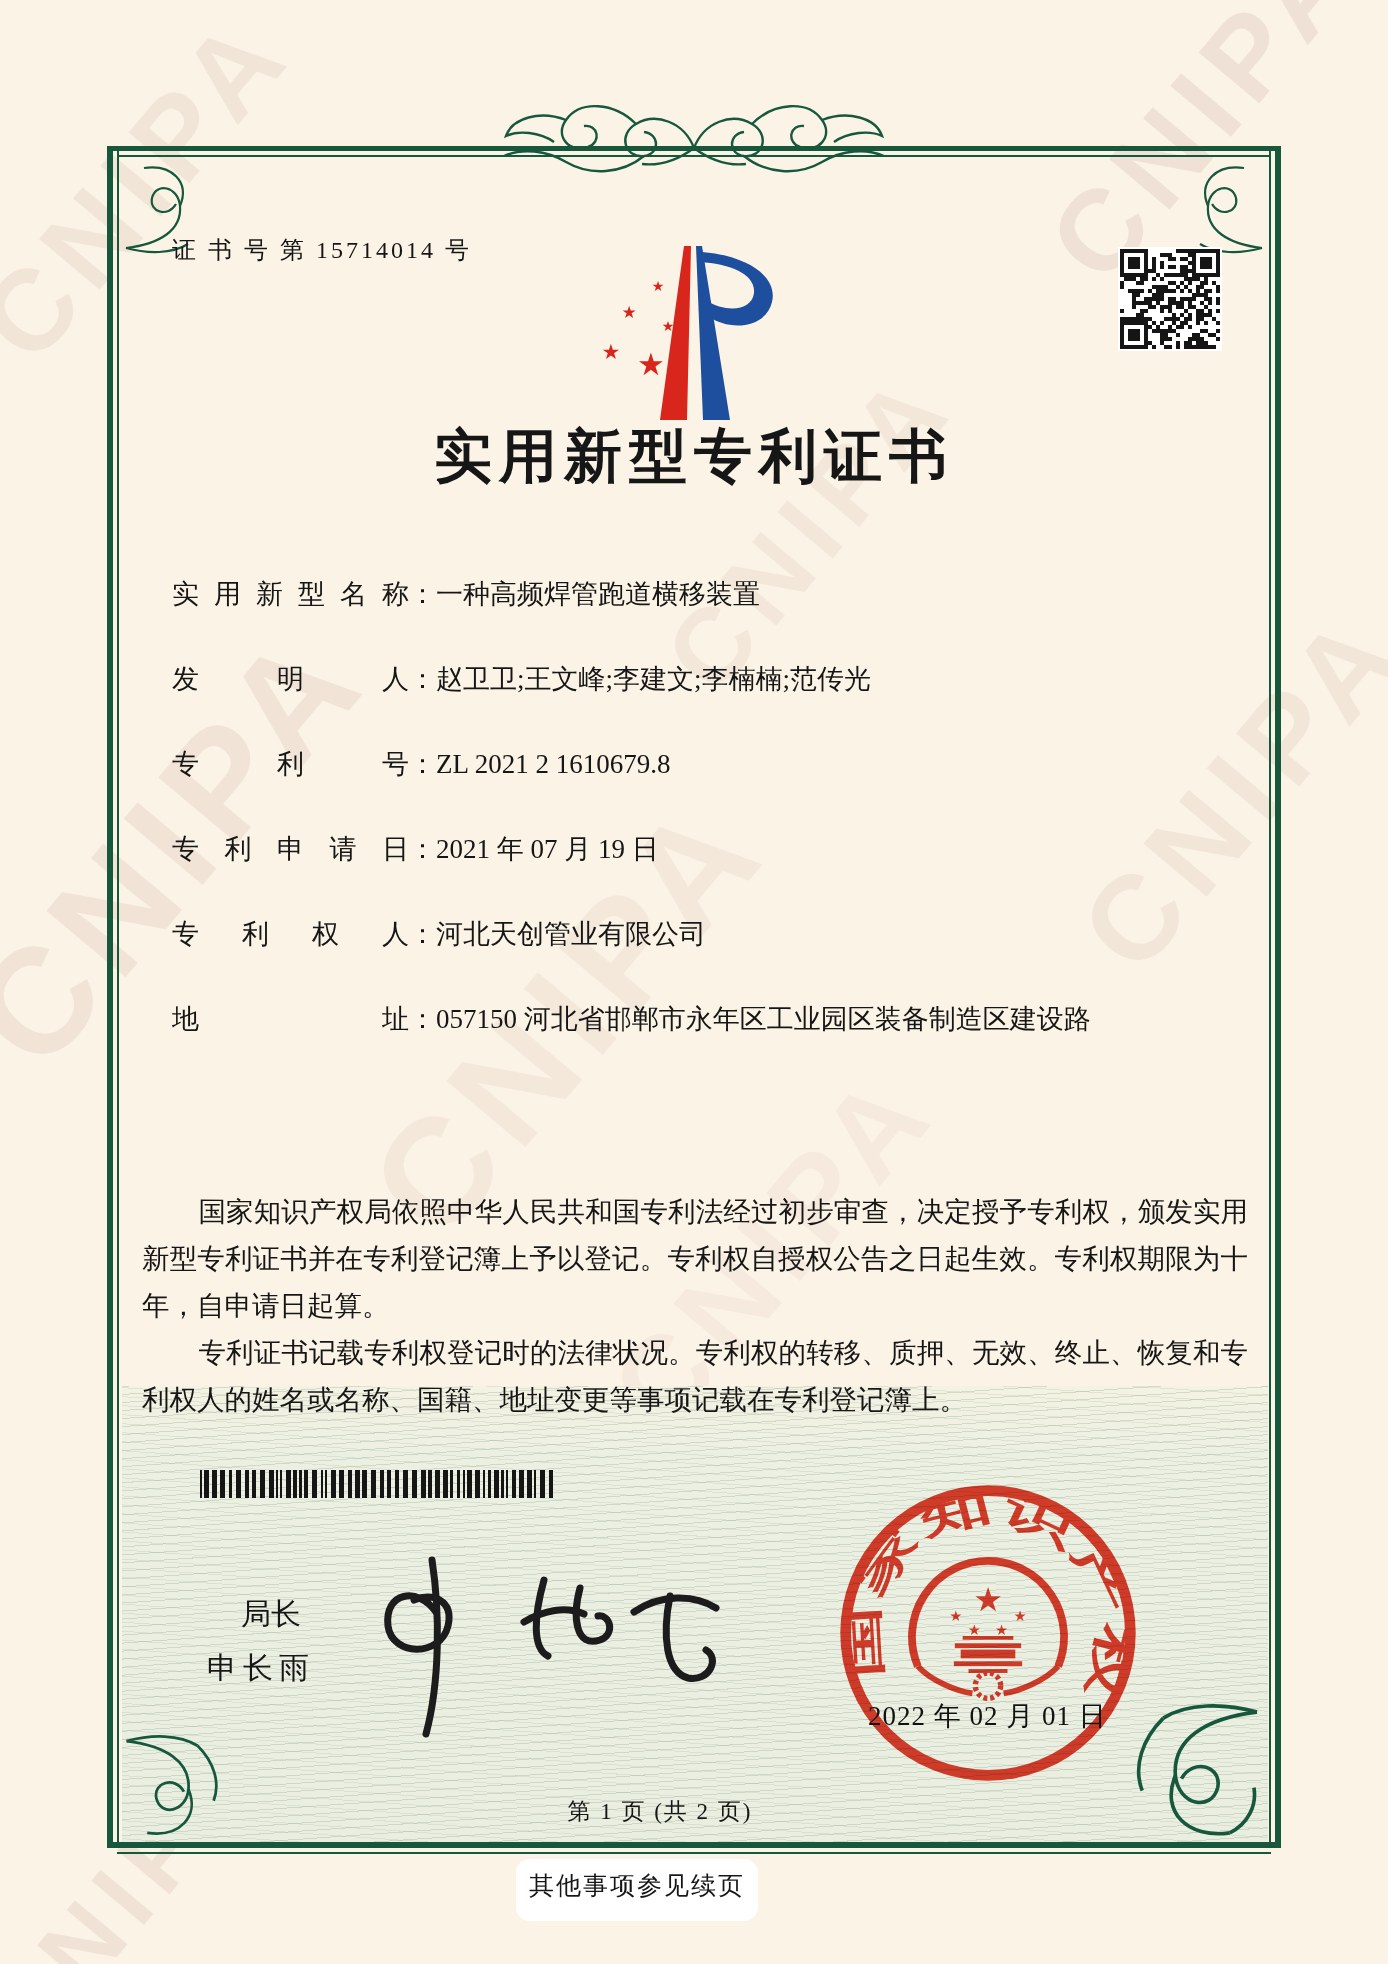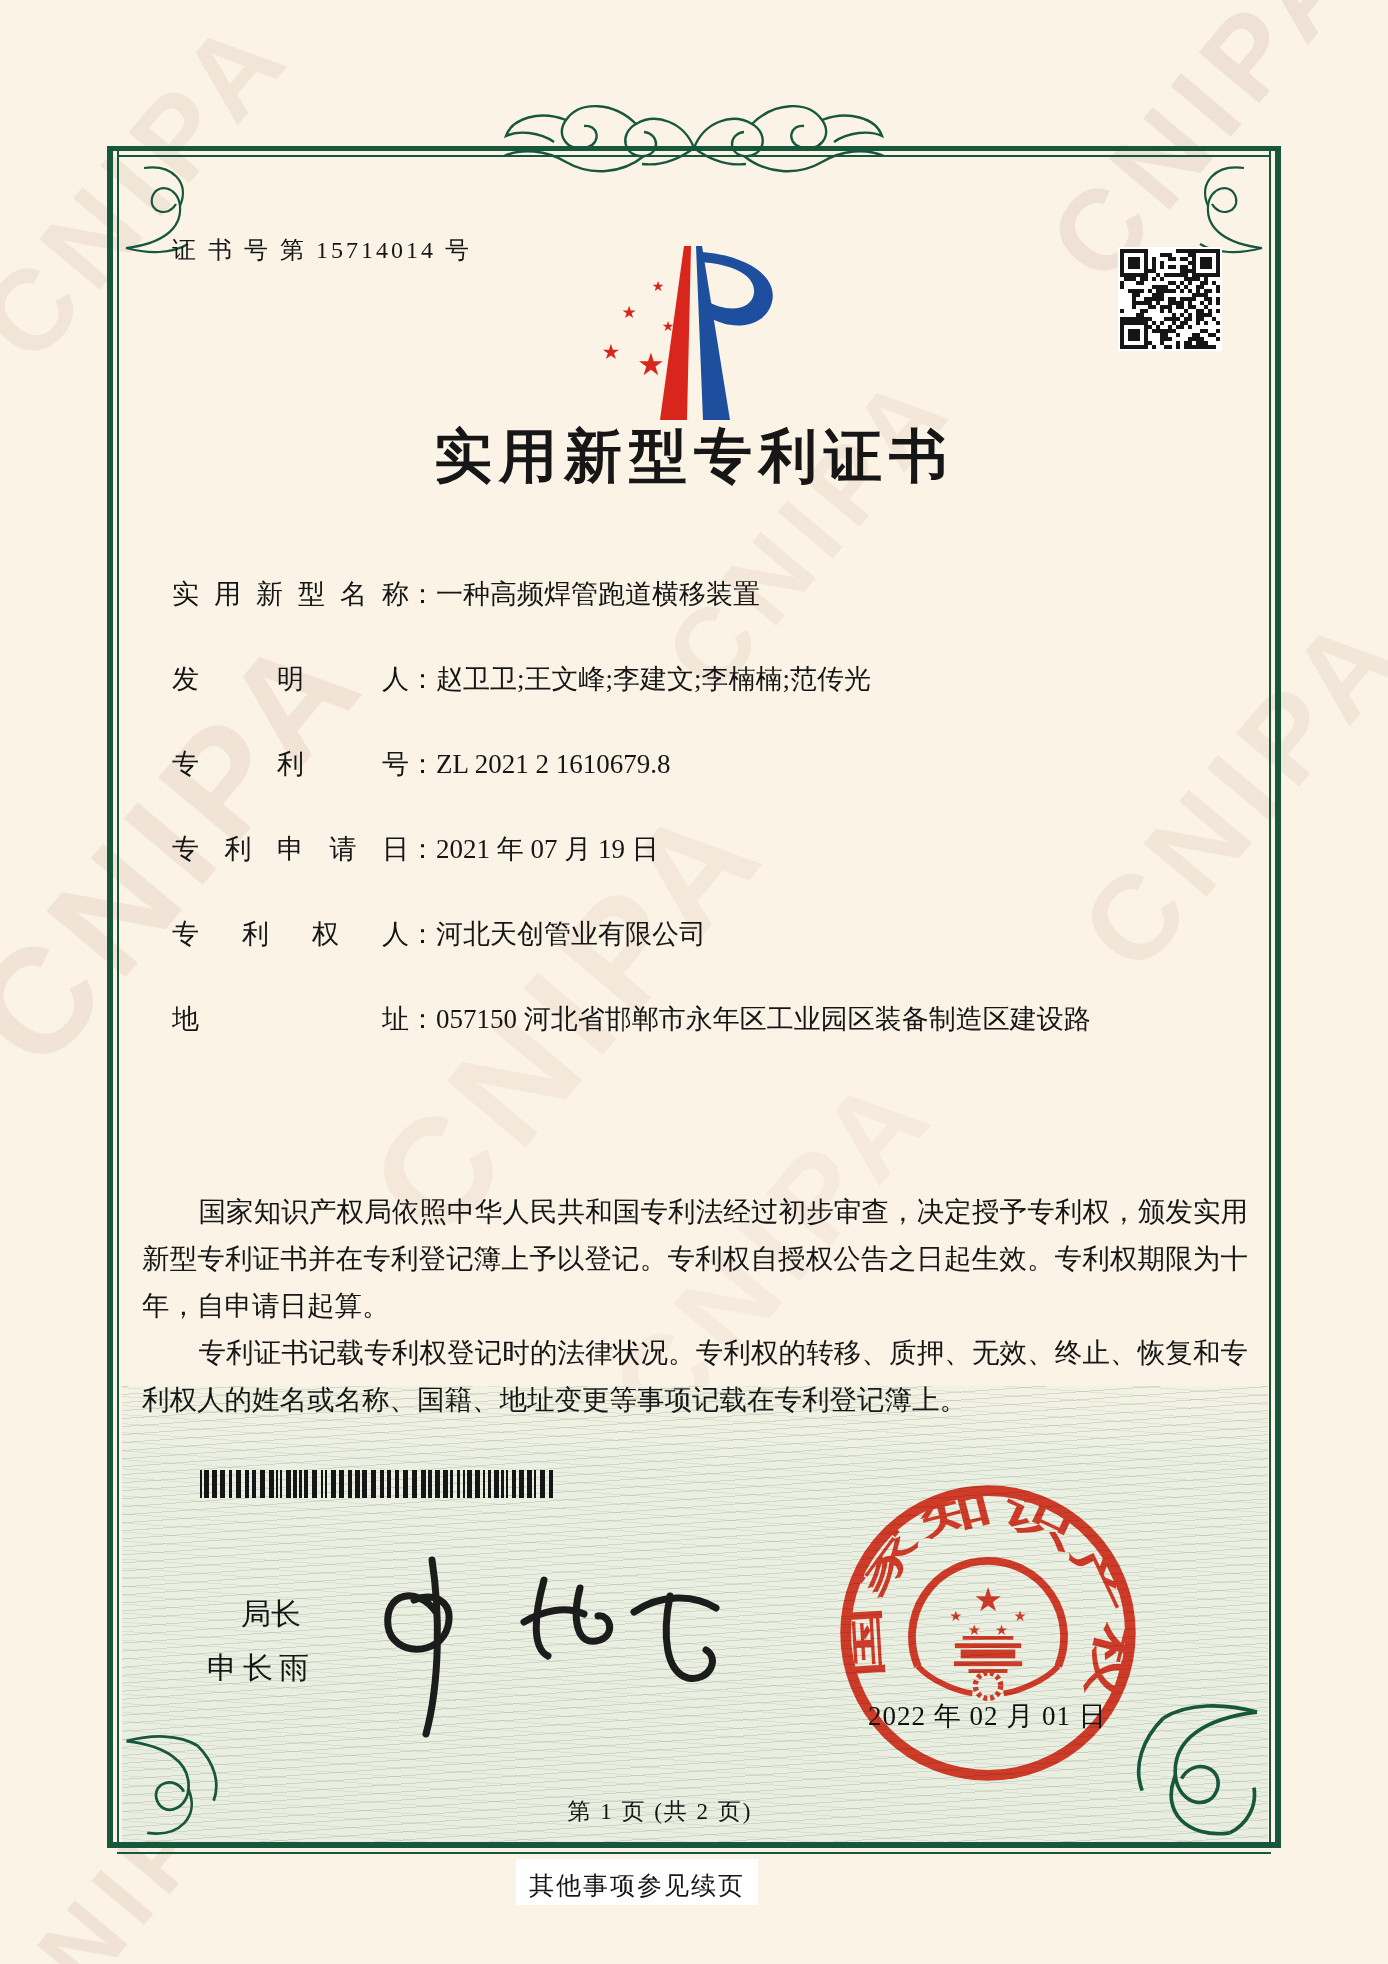--- a/index.html
+++ b/index.html
@@ -64,22 +64,22 @@
   .barcode{position:absolute;left:200px;top:1470px;z-index:2;}
   .signoff-title{position:absolute;left:207px;top:1594px;z-index:2;
      font-family:"Liberation Sans","DejaVu Sans",sans-serif;font-size:30px;font-weight:500;margin-left:34px;}
   .signoff-name{position:absolute;left:207px;top:1648px;z-index:2;
      font-family:"Liberation Sans","DejaVu Sans",sans-serif;font-size:30px;font-weight:500;letter-spacing:6px;}
   .signature{position:absolute;left:348px;top:1552px;z-index:3;}
   .seal{position:absolute;left:832px;top:1477px;z-index:3;opacity:.93;mix-blend-mode:multiply;}
   .seal-date{position:absolute;left:868px;top:1698px;z-index:4;font-size:27px;letter-spacing:1px;color:#111;}
   .footer-page{position:absolute;left:470px;top:1796px;width:380px;text-align:center;
                font-size:23px;z-index:2;letter-spacing:2px;}
-  .note-box{position:absolute;left:516px;top:1859px;width:242px;height:46px;background:#ffffff;
-            z-index:2;text-align:center;line-height:54px;font-size:25px;letter-spacing:2px;}
+  .note-box{position:absolute;left:516px;top:1859px;width:242px;height:62px;background:#ffffff;
+            z-index:2;text-align:center;line-height:54px;font-size:25px;letter-spacing:2px;border-radius:14px;}
   svg{display:block;}
 </style>
 </head>
 <body>
 
 <div class="page">
 
   <div class="wm wm1">CNIPA</div>
   <div class="wm wm2">CNIPA</div>
   <div class="wm wm3">CNIPA</div>

